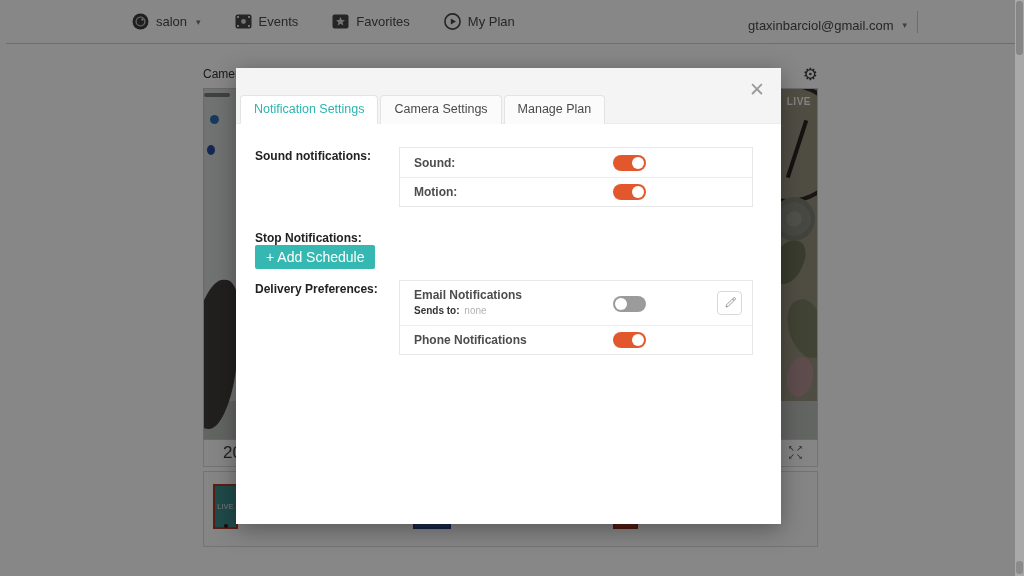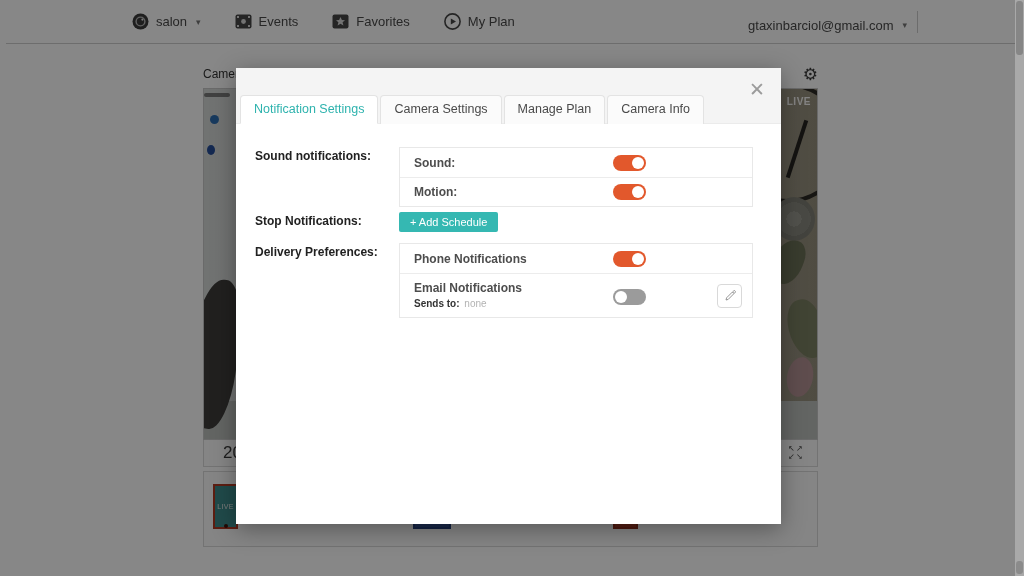--- a/index.html
+++ b/index.html
@@ -74,35 +74,35 @@
   .modal-head { position:relative; height:56px; background:#f4f4f4; border-bottom:1px solid #ebebeb; }
   .close { position:absolute; right:16px; top:10px; border:none; background:none; font-size:19px; color:#9b9b9b;
            cursor:pointer; font-family:"Liberation Sans",sans-serif; }
   .tabs { position:absolute; left:4px; bottom:-1px; display:flex; }
   .tab { padding:6px 13px 7px 13px; font-size:12.5px; color:#4a4a4a; background:#fbfbfb;
          border:1px solid #e3e3e3; border-bottom:none; border-radius:4px 4px 0 0; margin-right:2px;
          cursor:pointer; white-space:nowrap; }
   .tab.active { background:#fff; color:#2eb3ae; border-bottom:1px solid #fff; }
   .modal-body { padding:12px 28px 0 19px; }
   .section { display:flex; margin-top:11px; }
-  .section.stop { margin-top:5px; }
+  .section.stop { margin-top:22px;flex-direction:column; }
   .sec-label { width:144px; flex-shrink:0; font-size:12px; font-weight:bold; color:#222; padding-top:2px; }
   .sec-content { width:354px; }
   .box { border:1px solid #e8e8e8; background:#fff; }
   .box-row { position:relative; height:29px; display:flex; align-items:center; padding:0 14px; }
   .box-row + .box-row { border-top:1px solid #ececec; }
   .row-label { font-size:12px; font-weight:bold; color:#4d4d4d;text-align:center; }
   .toggle { position:absolute; left:213px; top:50%; margin-top:-8px; width:33px; height:16px; border-radius:9px;
             cursor:pointer; }
   .toggle::after { content:""; position:absolute; top:2px; width:12px; height:12px; border-radius:50%; background:#fff; }
   .toggle.on { background:#e2582c; }
   .toggle.on::after { right:2px; }
   .toggle.off { background:#9b9b9b; }
   .toggle.off::after { left:2px; }
-  .add-schedule { display:inline-block; background:#35b8b2; color:#fff; font-size:11px; padding:4px 11px;
+  .add-schedule { display:inline-block; background:#35b8b2; color:#fff; font-size:14px; padding:4px 11px;
                   border:none; border-radius:2px; cursor:pointer; font-family:"Liberation Sans",sans-serif; }
   .box-row.tall { height:44px; align-items:flex-start; padding-top:7px; flex-direction:column; }
   .box-row.tall .toggle { top:15px; margin-top:0; }
   .sends-line { margin-top:3px; font-size:10px; }
   .sends-label { font-weight:bold; color:#333; }
   .sends-value { color:#b3b3b3; margin-left:2px; }
   .edit-btn { position:absolute; right:10px; top:10px; width:25px; height:24px; border:1px solid #d9d9d9;
               border-radius:4px; background:#fff; color:#8a8a8a; font-size:12px; display:flex; align-items:center;
               justify-content:center; cursor:pointer; }
 </style>
@@ -200,21 +200,20 @@
 
   <div class="overlay"></div>
 
   <div class="modal">
     <div class="modal-head">
       <button class="close">✕</button>
       <div class="tabs">
         <div class="tab active">Notification Settings</div>
         <div class="tab">Camera Settings</div>
         <div class="tab">Manage Plan</div>
-        <div class="tab">Camera Info</div>
       </div>
     </div>
     <div class="modal-body">
 
       <div class="section">
         <div class="sec-label">Sound notifications:</div>
         <div class="sec-content">
           <div class="box">
             <div class="box-row">
               <span class="row-label">Sound:</span>
@@ -232,37 +231,37 @@
         <div class="sec-label">Stop Notifications:</div>
         <div class="sec-content">
           <button class="add-schedule">+ Add Schedule</button>
         </div>
       </div>
 
       <div class="section">
         <div class="sec-label">Delivery Preferences:</div>
         <div class="sec-content">
           <div class="box">
-            <div class="box-row">
-              <span class="row-label">Phone Notifications</span>
-              <span class="toggle on"></span>
-            </div>
             <div class="box-row tall">
               <span class="row-label">Email Notifications</span>
               <span class="toggle off"></span>
               <span class="sends-line">
                 <span class="sends-label">Sends to:</span>
                 <span class="sends-value">none</span>
               </span>
               <button class="edit-btn">
                 <svg width="12" height="12" viewBox="0 0 12 12">
                   <path d="M2 10 L2.6 7.8 L8.3 2.1 L9.9 3.7 L4.2 9.4 Z M8.9 1.5 L9.7 0.7 C10 0.4 10.5 0.4 10.8 0.7 L11.3 1.2 C11.6 1.5 11.6 2 11.3 2.3 L10.5 3.1 Z" fill="none" stroke="#8a8a8a" stroke-width="0.9"></path>
                 </svg>
               </button>
             </div>
+            <div class="box-row">
+              <span class="row-label">Phone Notifications</span>
+              <span class="toggle on"></span>
+            </div>
           </div>
         </div>
       </div>
 
     </div>
   </div>
 
   <div class="scrollbar">
     <div class="scroll-thumb"></div>
     <div class="scroll-nub"></div>

